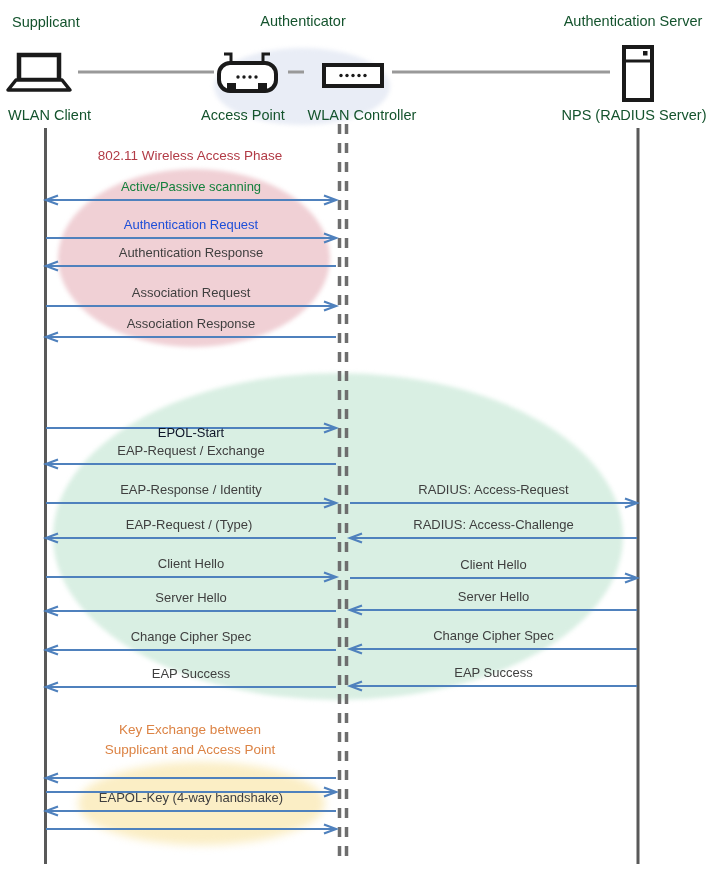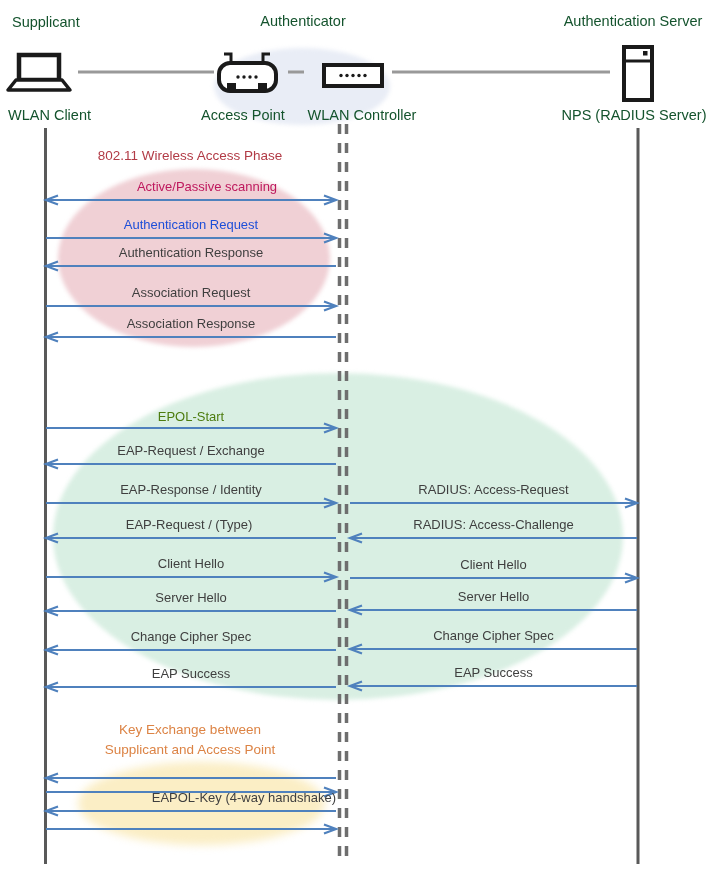--- a/index.html
+++ b/index.html
@@ -181,34 +181,34 @@
   <div class="txt device-label centered" style="left:292px; top:107px; width:140px;">WLAN Controller</div>
   <div class="txt device-label centered" style="left:544px; top:107px; width:180px;">NPS (RADIUS Server)</div>
 
   <div class="phase-title" id="phase1-title" style="left: 70px; top: 146px; width: 240px; color: rgb(178, 59, 70);">802.11 Wireless Access Phase</div>
   <div class="phase-title" id="phase3-title" style="left: 60px; top: 720px; width: 260px; color: rgb(220, 131, 68);">
     <div>Key Exchange between</div>
     <div>Supplicant and Access Point</div>
   </div>
 
   <div id="labels">
-      <div class="msg-label" style="left: 62px; width: 290px; top: 178px; color: #be185d;">Active/Passive scanning</div>
+      <div class="msg-label" style="left: 46px; width: 290px; top: 178px; color: #15803d;">Active/Passive scanning</div>
       <div class="msg-label" style="left: 46px; width: 290px; top: 216px; color: #1d4ed8;">Authentication Request</div>
       <div class="msg-label" style="left: 46px; width: 290px; top: 244px; color: rgb(63, 63, 63);">Authentication Response</div>
       <div class="msg-label" style="left: 46px; width: 290px; top: 284px; color: rgb(63, 63, 63);">Association Request</div>
       <div class="msg-label" style="left: 46px; width: 290px; top: 315px; color: rgb(63, 63, 63);">Association Response</div>
-      <div class="msg-label" style="left: 46px; width: 290px; top: 408px; color: #4d7c0f;">EPOL-Start</div>
+      <div class="msg-label" style="left: 46px; width: 290px; top: 424px; color: #0f172a;">EPOL-Start</div>
       <div class="msg-label" style="left: 46px; width: 290px; top: 442px; color: rgb(63, 63, 63);">EAP-Request / Exchange</div>
       <div class="msg-label" style="left: 46px; width: 290px; top: 481px; color: rgb(63, 63, 63);">EAP-Response / Identity</div>
       <div class="msg-label" style="left: 350px; width: 287px; top: 481px; color: rgb(63, 63, 63);">RADIUS: Access-Request</div>
       <div class="msg-label" style="left: 44px; width: 290px; top: 516px; color: rgb(63, 63, 63);">EAP-Request / (Type)</div>
       <div class="msg-label" style="left: 350px; width: 287px; top: 516px; color: rgb(63, 63, 63);">RADIUS: Access-Challenge</div>
       <div class="msg-label" style="left: 46px; width: 290px; top: 555px; color: rgb(63, 63, 63);">Client Hello</div>
       <div class="msg-label" style="left: 350px; width: 287px; top: 556px; color: rgb(63, 63, 63);">Client Hello</div>
       <div class="msg-label" style="left: 46px; width: 290px; top: 589px; color: rgb(63, 63, 63);">Server Hello</div>
       <div class="msg-label" style="left: 350px; width: 287px; top: 588px; color: rgb(63, 63, 63);">Server Hello</div>
       <div class="msg-label" style="left: 46px; width: 290px; top: 628px; color: rgb(63, 63, 63);">Change Cipher Spec</div>
       <div class="msg-label" style="left: 350px; width: 287px; top: 627px; color: rgb(63, 63, 63);">Change Cipher Spec</div>
       <div class="msg-label" style="left: 46px; width: 290px; top: 665px; color: rgb(63, 63, 63);">EAP Success</div>
       <div class="msg-label" style="left: 350px; width: 287px; top: 664px; color: rgb(63, 63, 63);">EAP Success</div>
-      <div class="msg-label" style="left: 46px; width: 290px; top: 789px; color: rgb(63, 63, 63); text-align: right;">EAPOL-Key (4-way handshake)</div>
+      <div class="msg-label" style="left: 46px; width: 290px; top: 789px; color: rgb(63, 63, 63);">EAPOL-Key (4-way handshake)</div>
     </div>
 </div>
 
 </body></html>

